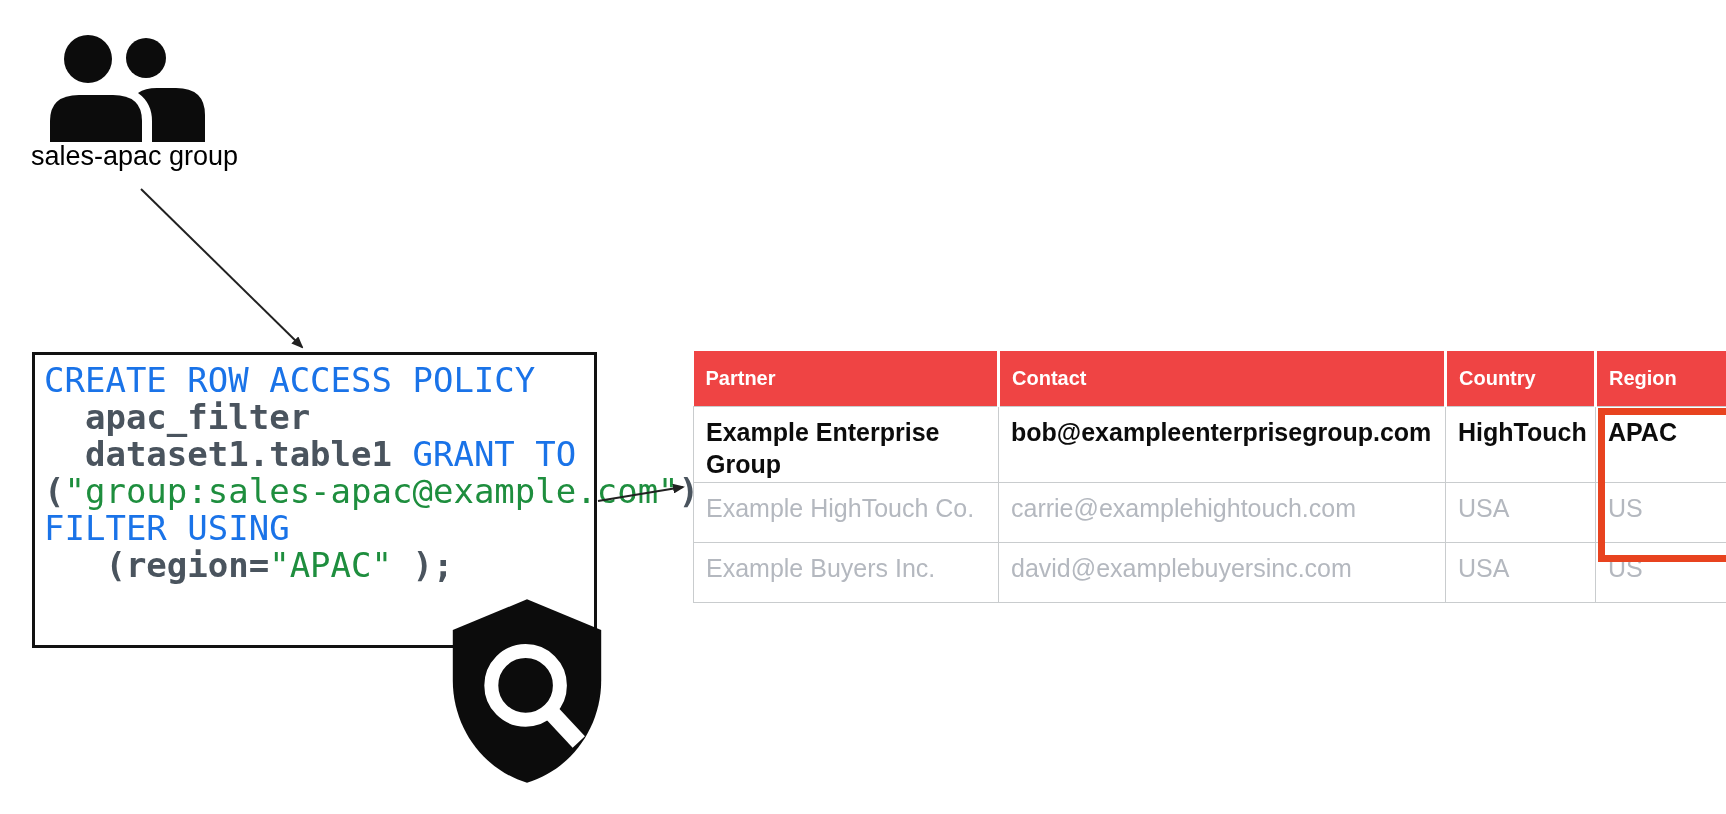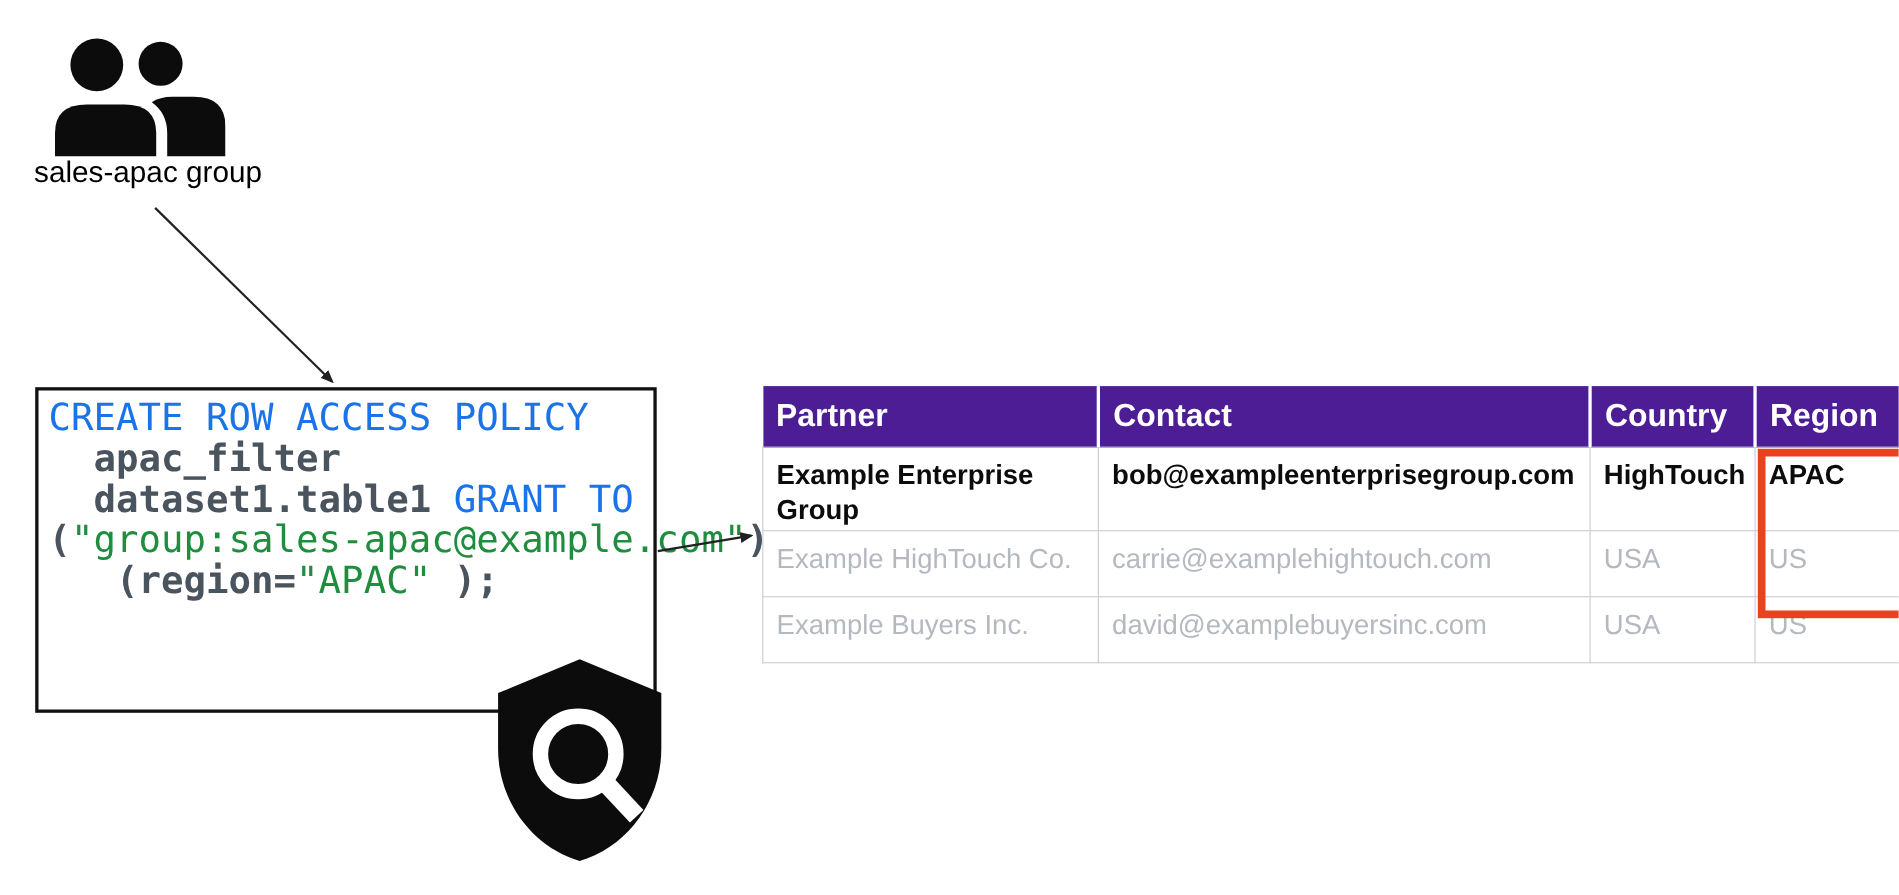--- a/index.html
+++ b/index.html
@@ -35,21 +35,21 @@
   }
   .kw{color:#1a73e8;}
   .id{color:#4a545e;font-weight:bold;}
   .str{color:#1e8e3e;}
   
   .shield{position:absolute;left:428px;top:591px;width:168px;height:200px;z-index:4;}
   
   .table-wrap{position:absolute;left:678px;top:351px;width:1042px;z-index:2;}
   table.partner-table{border-collapse:collapse;table-layout:fixed;width:1042px;}
   .partner-table thead th{
-    background:#4c1d95;color:#ffffff;font-weight:bold;font-size:29px;
+    background:#ef4444;color:#ffffff;font-weight:bold;font-size:20px;
     text-align:left;vertical-align:middle;height:55px;
     padding:0 0 0 12px;border:none;
   }
   .partner-table thead th.sep{border-right:3px solid #ffffff;}
   .partner-table tbody td{
     border:1px solid #c9ccce;vertical-align:top;
     padding:9px 8px 0 12px;font-size:25px;line-height:32px;
     overflow:hidden;
   }
   tr.granted td{font-weight:bold;color:#0c0c0c;}
@@ -85,20 +85,21 @@
     <path d="M119,114 L119,93 Q119,75 105,65 Q112,60 124,60 L143,60 Q172,60 172,87 L172,114 Z" fill="#0c0c0c"></path>
   </svg>
 
   <div class="group-label">sales-apac group</div>
 
   <div class="code-box">
     <div class="code-line"><span class="kw">CREATE ROW ACCESS POLICY</span></div>
     <div class="code-line"><span class="id">  apac_filter</span></div>
     <div class="code-line"><span class="id">  dataset1.table1 </span><span class="kw">GRANT TO</span></div>
     <div class="code-line"><span class="id">(</span><span class="str">"group:sales-apac@example.com"</span><span class="id">)</span></div>
+    <div class="code-line"><span class="kw">FILTER USING</span></div>
     <div class="code-line"><span class="id">   (region=</span><span class="str">"APAC"</span><span class="id"> );</span></div>
   </div>
 
   <svg class="shield" viewBox="0 0 24 27" xmlns="http://www.w3.org/2000/svg">
     <path d="M12 0.4 L22.6 4.8 V12 C22.6 18.9 18.1 24.8 12 26.6 C5.9 24.8 1.4 18.9 1.4 12 V4.8 Z" fill="#0c0c0c"></path>
     <circle cx="11.8" cy="12.7" r="4.9" fill="none" stroke="#ffffff" stroke-width="2"></circle>
     <line x1="15.2" y1="16.3" x2="19.4" y2="20.8" stroke="#ffffff" stroke-width="2.4"></line>
   </svg>
 
   <div class="table-wrap">

